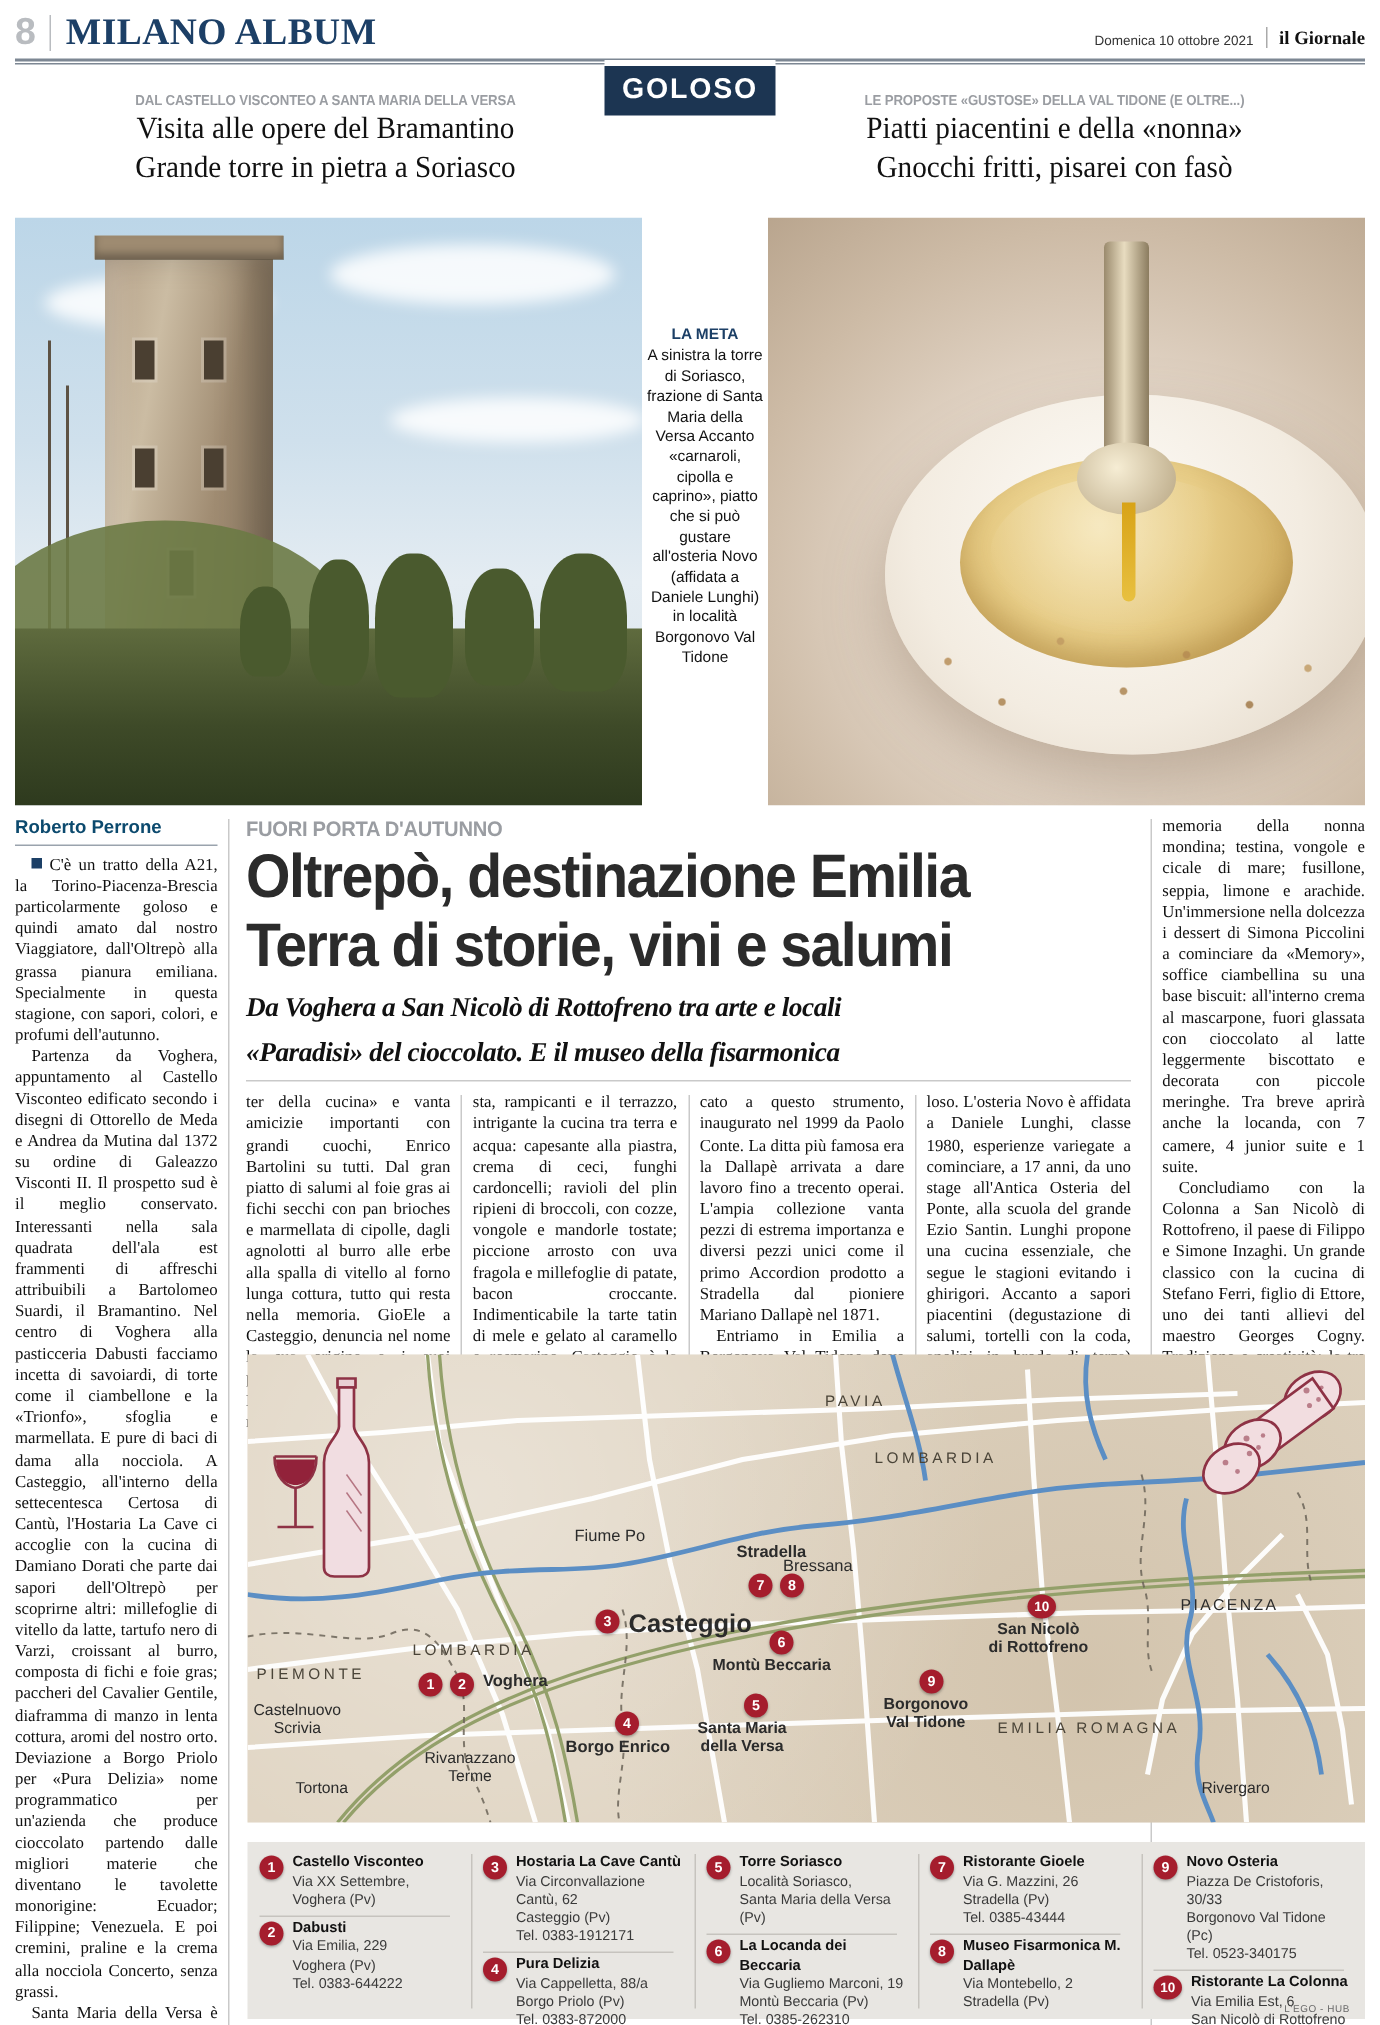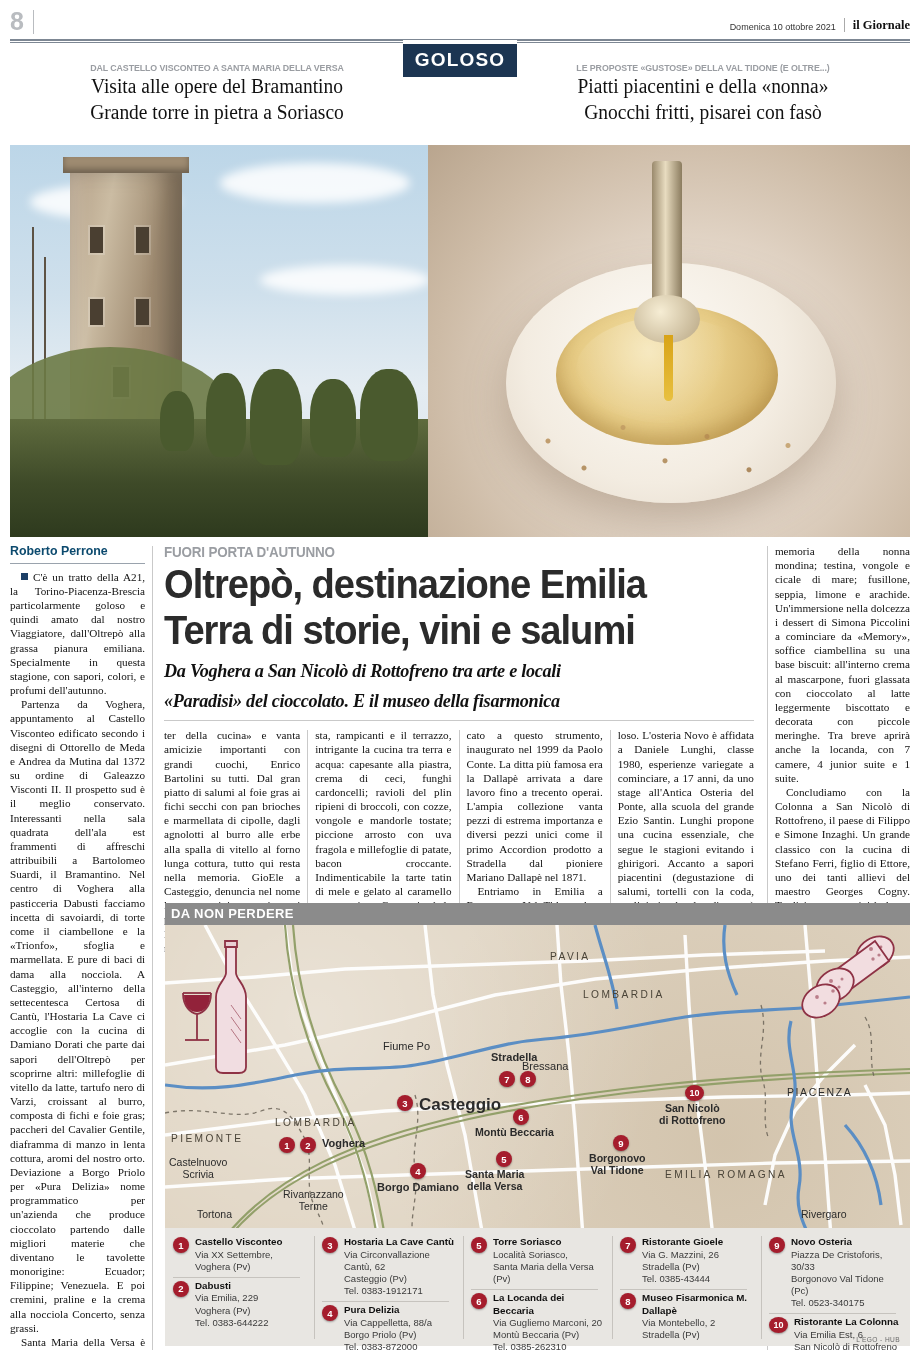--- a/index.html
+++ b/index.html
@@ -217,20 +217,21 @@
   }
 </style>
 </head>
 <body>
 
 <div class="page">
 
   <div class="masthead">
     <div class="page-num">8</div>
     <div class="mh-divider"></div>
+    <div class="mh-title">MILANO ALBUM</div>
     <div class="mh-right">
       <div class="mh-date">Domenica 10 ottobre 2021</div>
       <div class="mh-sep"></div>
       <div class="mh-brand">il Giornale</div>
     </div>
   </div>
   <div class="rule-double"></div>
 
   <div class="teasers">
     <div class="teaser left">
@@ -268,20 +269,24 @@
       <div class="tree-bare" style="left:34px;height:170px;bottom:110px;"></div>
       <div class="hill2"></div>
       <div class="hill"></div>
       <div class="tree" style="left:196px;width:40px;height:84px;"></div>
       <div class="tree" style="left:240px;width:52px;height:96px;bottom:72px;"></div>
       <div class="tree" style="left:300px;width:46px;height:78px;"></div>
       <div class="tree" style="left:350px;width:58px;height:92px;bottom:76px;"></div>
       <div class="tree" style="left:150px;width:34px;height:60px;bottom:86px;"></div>
     </div>
 
+    <div class="caption-col">
+      <span class="cap-title">LA META</span>
+      <span>A sinistra la torre di Soriasco, frazione di Santa Maria della Versa Accanto «carnaroli, cipolla e caprino», piatto che si può gustare all'osteria Novo (affidata a Daniele Lunghi) in località Borgonovo Val Tidone</span>
+    </div>
 
     <div class="photo-right">
       <div class="plate-bg"></div>
       <div class="plate"></div>
       <div class="risotto"></div>
       <div class="crumbs"></div>
       <div class="spoon"></div>
       <div class="spoon-bowl"></div>
       <div class="oil-drip"></div>
     </div>
@@ -328,21 +333,20 @@
 
     <div class="vrule"></div>
 
     <div class="col c-last">
       <p>memoria della nonna mondina; testina, vongole e cicale di mare; fusillone, seppia, limone e arachide. Un'immersione nella dolcezza i dessert di Simona Piccolini a cominciare da «Memory», soffice ciambellina su una base biscuit: all'interno crema al mascarpone, fuori glassata con cioccolato al latte leggermente biscottato e decorata con piccole meringhe. Tra breve aprirà anche la locanda, con 7 camere, 4 junior suite e 1 suite.</p>
       <p>Concludiamo con la Colonna a San Nicolò di Rottofreno, il paese di Filippo e Simone Inzaghi. Un grande classico con la cucina di Stefano Ferri, figlio di Ettore, uno dei tanti allievi del maestro Georges Cogny. Tradizione e creatività: le tre DOP, coppa, pancetta, salame con culaccia, giardiniera, gnocco fritto; pisarei e fasò; spaghettoni neri alla chitarra, seppioline, carciofi e bottarga di muggine; rana pescatrice al bacon. Buon viaggio.</p>
     </div>
   </div>
 
   <div class="map-wrap">
-    <div class="map-bar">DA NON PERDERE</div>
     <div class="map">
       <svg viewBox="0 0 745 312" preserveAspectRatio="none">
 
         <g stroke="#ffffff" stroke-width="3.4" fill="none" opacity=".95">
           <path d="M0 140 L120 120 L230 96 L330 70 L430 54 L540 44 L660 36 L745 32"></path>
           <path d="M0 58 L90 52 L180 44 L300 40 L420 36 L540 30 L660 26"></path>
           <path d="M120 0 L128 60 L150 120 L176 185 L200 250 L214 312"></path>
           <path d="M260 0 L268 70 L282 140 L300 210 L318 312"></path>
           <path d="M392 0 L396 60 L404 130 L410 200 L418 312"></path>
           <path d="M520 10 L524 80 L530 160 L540 240 L548 312"></path>
@@ -431,21 +435,21 @@
       <div class="mlabel plain" style="left:636px;top:284px;font-size:10.5px;">Rivergaro</div>
 
       <div class="pin" style="left:114px;top:212px;">1</div>
       <div class="pin" style="left:135px;top:212px;">2</div>
       <div class="mlabel city" style="left:157px;top:212px;font-size:11px;">Voghera</div>
 
       <div class="pin" style="left:232px;top:170px;">3</div>
       <div class="mlabel city" style="left:254px;top:170px;font-size:17px;">Casteggio</div>
 
       <div class="pin" style="left:245px;top:238px;">4</div>
-      <div class="mlabel city" style="left:212px;top:256px;font-size:11px;">Borgo Damiano</div>
+      <div class="mlabel city" style="left:212px;top:256px;font-size:11px;">Borgo Enrico</div>
 
       <div class="pin" style="left:331px;top:226px;">5</div>
       <div class="mlabel city" style="left:300px;top:244px;font-size:10.6px;">Santa Maria<br>della Versa</div>
 
       <div class="pin" style="left:348px;top:184px;">6</div>
       <div class="mlabel city" style="left:310px;top:202px;font-size:10.6px;">Montù Beccaria</div>
 
       <div class="pin" style="left:334px;top:146px;">7</div>
       <div class="pin" style="left:355px;top:146px;">8</div>
       <div class="mlabel city" style="left:326px;top:126px;font-size:11px;">Stradella</div>
@@ -506,21 +510,21 @@
         <div class="etext">
           <b>Torre Soriasco</b><br>
           <span>Località Soriasco,</span><br>
           <span>Santa Maria della Versa (Pv)</span>
         </div>
       </div>
       <div class="entry">
         <div class="pin">6</div>
         <div class="etext">
           <b>La Locanda dei Beccaria</b><br>
-          <span>Via Gugliemo Marconi, 20</span><br>
+          <span>Via Gugliemo Marconi, 19</span><br>
           <span>Montù Beccaria (Pv)</span><br>
           <span>Tel. 0385-262310</span>
         </div>
       </div>
     </div>
 
     <div class="lcol">
       <div class="entry">
         <div class="pin">7</div>
         <div class="etext">

